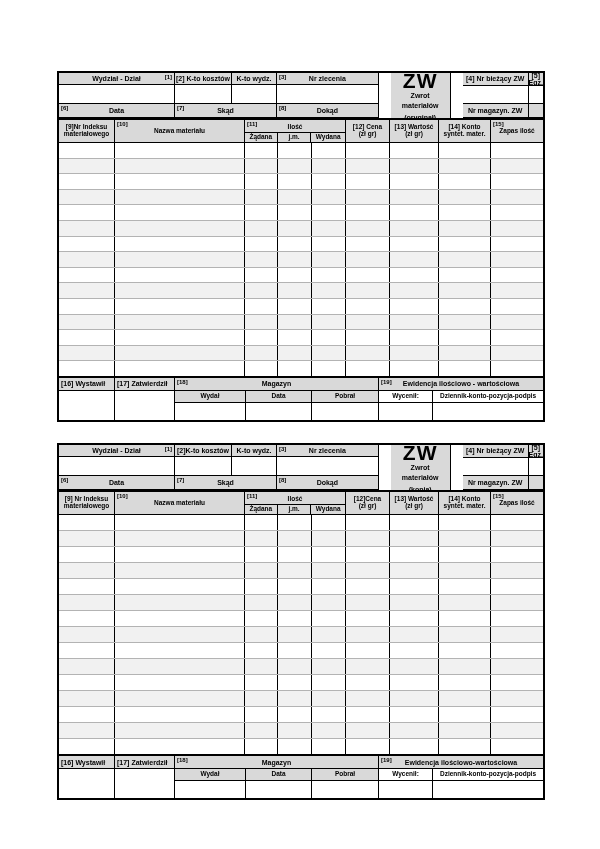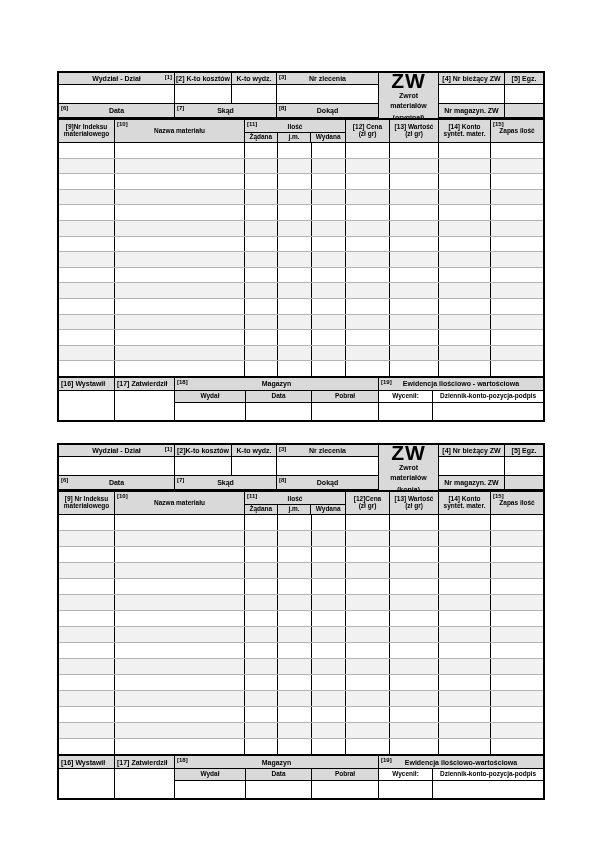--- a/index.html
+++ b/index.html
@@ -11,21 +11,21 @@
 
   .row{display:flex;border-bottom:1px solid #000;}
   .row.last{border-bottom:none;}
   .cell{box-sizing:border-box;border-right:1px solid #000;display:flex;align-items:center;
         justify-content:center;overflow:hidden;position:relative;font-size:7px;line-height:1.05;
         text-align:center;}
   .cell:last-child{border-right:none;}
   .gray{background:#d9d9d9;}
 
   
-  .top{display:flex;height:45px;}
+  .top{display:flex;height:45px;gap:12px;}
   .top-left{width:320px;border-right:1px solid #000;display:flex;flex-direction:column;box-sizing:border-box;}
   .zw-box{width:60px;border-right:1px solid #000;background:#d9d9d9;display:flex;flex-direction:column;
           align-items:center;justify-content:center;box-sizing:border-box;}
   .zw-big{font-size:21px;line-height:1;letter-spacing:1px;}
   .zw-sub{font-size:7px;line-height:1.3;}
   .zw-variant{font-size:7px;margin-top:4px;}
   .top-right{flex:1;display:flex;flex-direction:column;}
   .r-label{height:12px;}
   .r-input{height:18px;}
   .r-label2{height:14px;}

